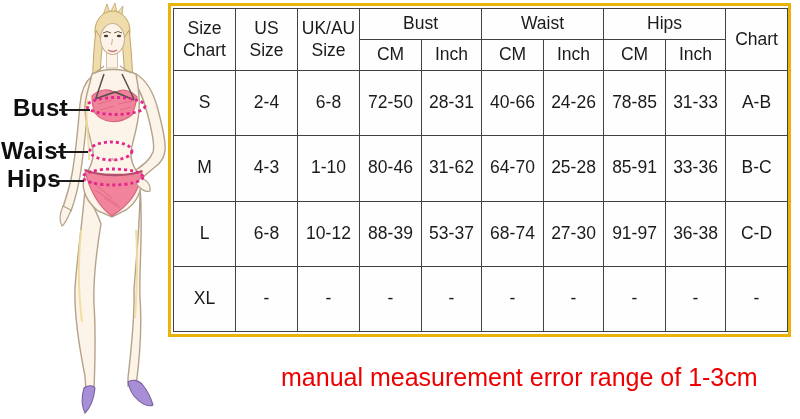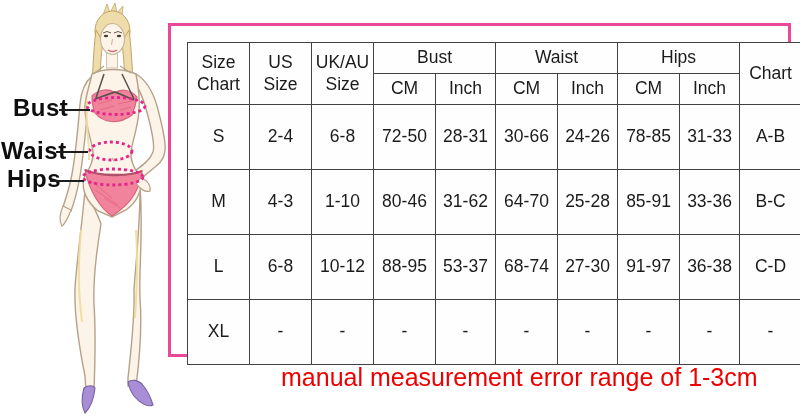--- a/index.html
+++ b/index.html
@@ -25,24 +25,23 @@
   .lead-line{position:absolute;height:2px;background:#1d1d1d;}
   .lead-bust{left:59px;top:109px;width:31px;}
   .lead-waist{left:56px;top:151px;width:32px;}
   .lead-hips{left:50px;top:180px;width:34px;}
 
   
   .table-wrap{
     position:absolute;left:168px;top:3px;
     width:623px;height:334px;
     box-sizing:border-box;
-    border:3px solid #ec4899;
-    padding:16px;
+    border:3px solid #eab308;
+    padding:2px;
     background:#ffffff;
-    margin-top:20px;
   }
   table.size-table{
     width:100%;height:100%;
     border-collapse:collapse;
     table-layout:fixed;
   }
   .size-table th,.size-table td{
     border:1.5px solid #424242;
     text-align:center;vertical-align:middle;
     font-size:17.5px;font-weight:400;color:#1b1b1b;
@@ -156,21 +155,21 @@
           <th>Inch</th>
         </tr>
       </thead>
       <tbody>
         <tr>
           <td>S</td>
           <td>2-4</td>
           <td>6-8</td>
           <td>72-50</td>
           <td>28-31</td>
-          <td>30-66</td>
+          <td>40-66</td>
           <td>24-26</td>
           <td>78-85</td>
           <td>31-33</td>
           <td>A-B</td>
         </tr>
         <tr>
           <td>M</td>
           <td>4-3</td>
           <td>1-10</td>
           <td>80-46</td>
@@ -178,21 +177,21 @@
           <td>64-70</td>
           <td>25-28</td>
           <td>85-91</td>
           <td>33-36</td>
           <td>B-C</td>
         </tr>
         <tr>
           <td>L</td>
           <td>6-8</td>
           <td>10-12</td>
-          <td>88-95</td>
+          <td>88-39</td>
           <td>53-37</td>
           <td>68-74</td>
           <td>27-30</td>
           <td>91-97</td>
           <td>36-38</td>
           <td>C-D</td>
         </tr>
         <tr>
           <td>XL</td>
           <td>-</td>

